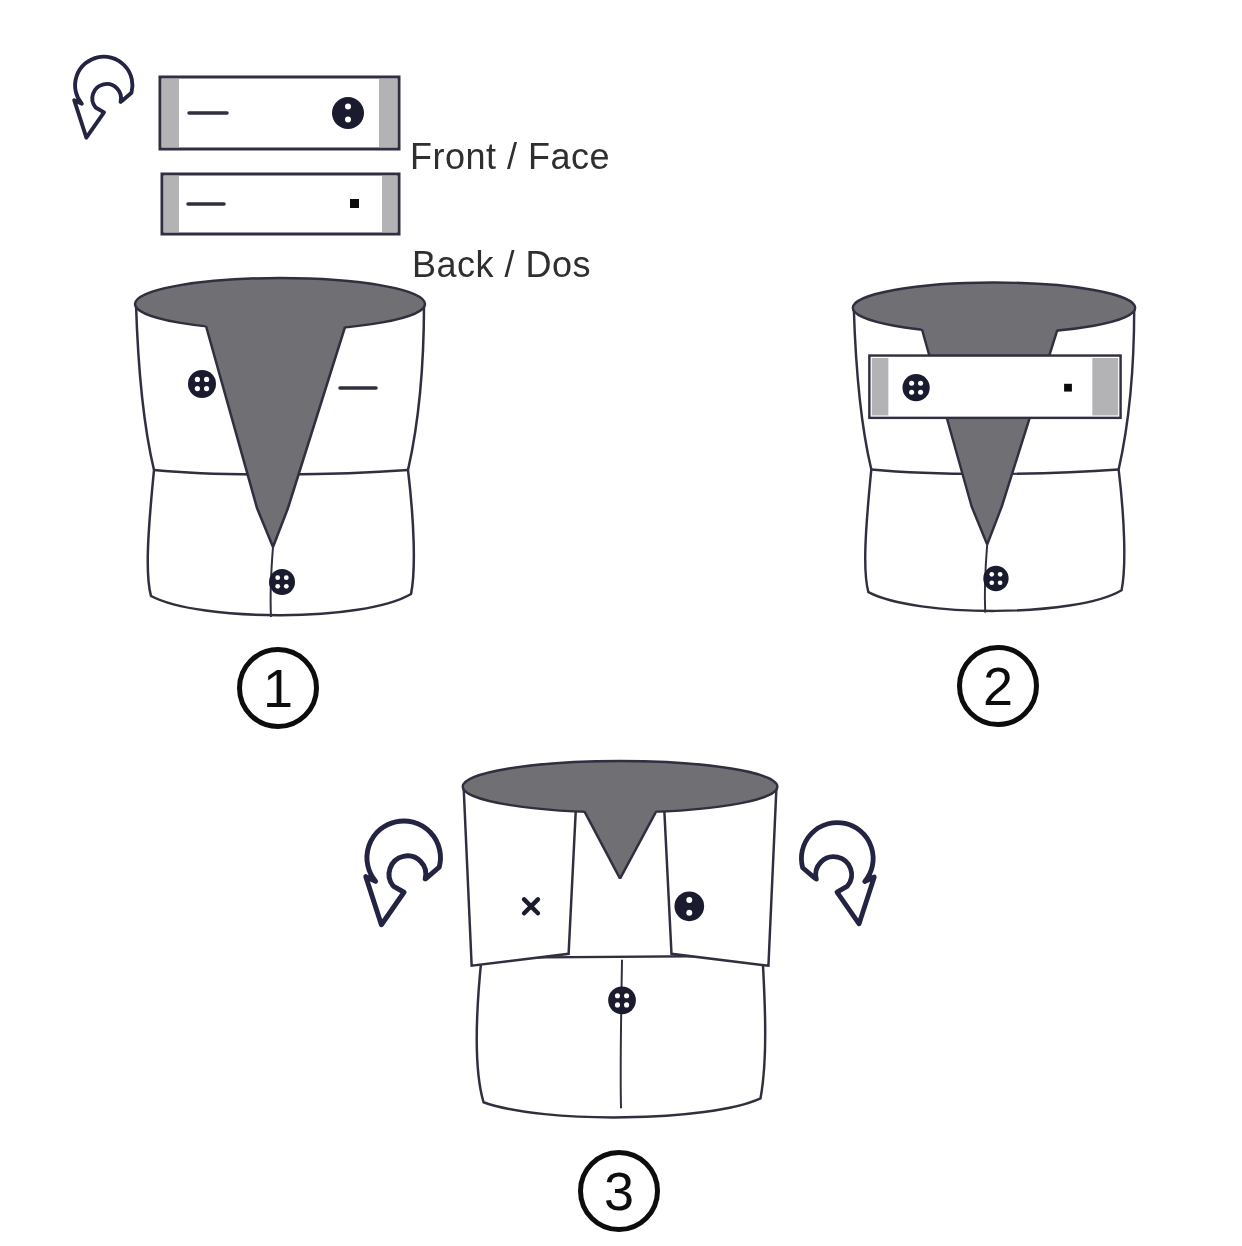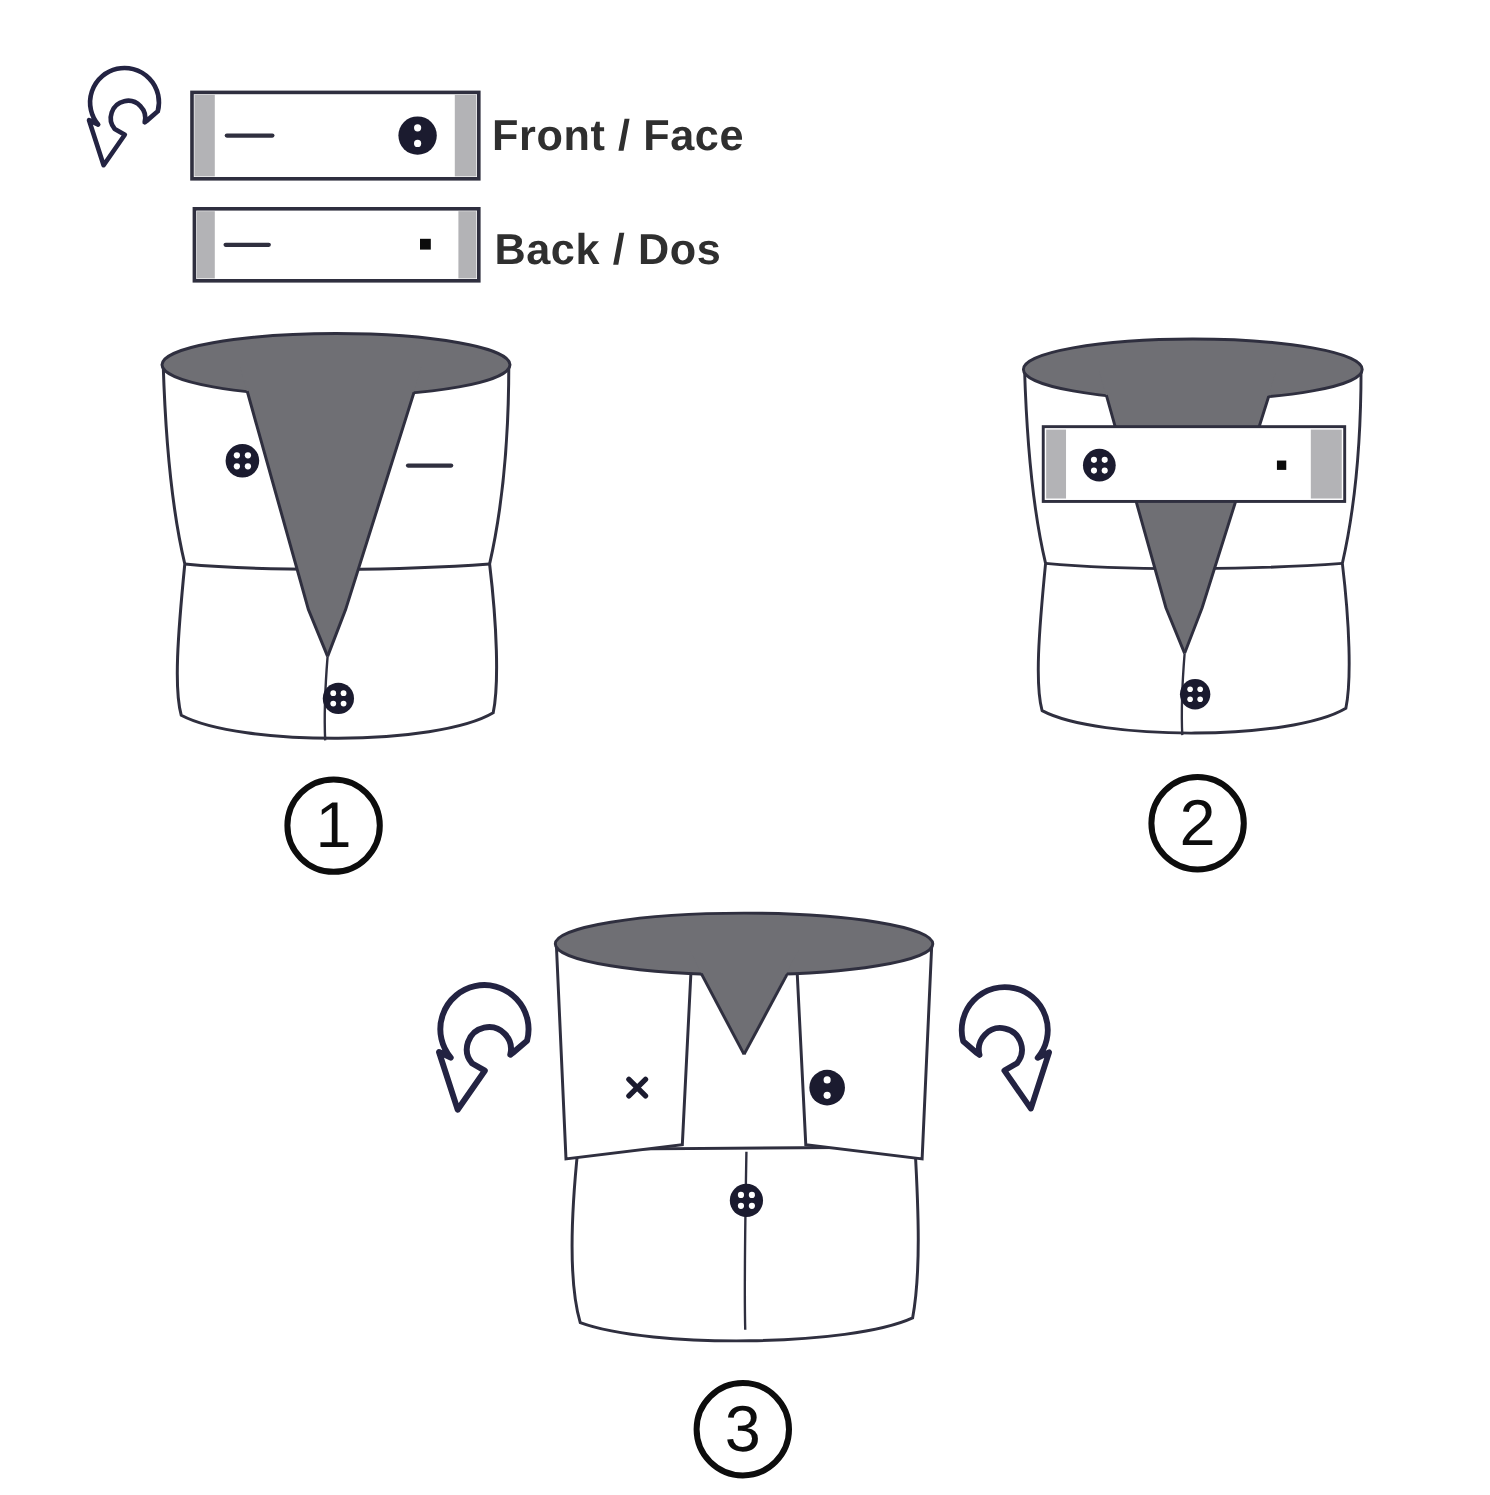--- a/index.html
+++ b/index.html
@@ -28,22 +28,22 @@
   .ln-thick{stroke:var(--outline);stroke-width:3.5;fill:none;stroke-linecap:round;}
   .band-outline{fill:#ffffff;stroke:var(--outline);stroke-width:3;}
   .band-outline2{fill:#ffffff;stroke:var(--outline);stroke-width:2.5;}
   .cap{fill:var(--cap-gray);}
   .btn{fill:var(--navy);}
   .hole{fill:#ffffff;}
   .dot{fill:var(--dot);}
   .arrow{fill:#ffffff;stroke:var(--arrow-navy);stroke-width:3.5;stroke-linejoin:round;}
   .stitch{stroke:var(--navy);stroke-width:4.5;stroke-linecap:round;}
   .legend-label{
-    position:absolute;font-size:36px;color:var(--text);font-weight:700;
-    letter-spacing:0.5px;white-space:nowrap;
+    position:absolute;font-size:36px;color:var(--text);font-weight:400;
+    letter-spacing:0.5px;white-space:nowrap;margin-top:44px;
   }
   .badge{
     position:absolute;width:72px;height:72px;border:5px solid var(--badge);
     border-radius:50%;background:#fff;display:flex;align-items:center;justify-content:center;
     font-size:54px;color:#0d0d0d;
   }
 </style>
 </head>
 <body>
 
@@ -69,21 +69,21 @@
   </div>
 
   <div>
     <svg class="abs" style="left:160px;top:172px;" width="241" height="64" viewBox="0 0 241 64">
       <rect class="band-outline" x="2" y="2" width="237" height="60"></rect>
       <rect class="cap" x="4" y="4" width="15" height="56"></rect>
       <rect class="cap" x="222" y="4" width="15" height="56"></rect>
       <line class="ln-thick" x1="28" y1="32" x2="64" y2="32"></line>
       <rect class="dot" x="190" y="27" width="9" height="9"></rect>
     </svg>
-    <span class="legend-label" style="left:412px;top:187px;">Back / Dos</span>
+    <span class="legend-label" style="left:412px;top:200px;">Back / Dos</span>
   </div>
 
   <svg class="abs" style="left:128px;top:276px;" width="304" height="348" viewBox="0 0 304 348">
     <path class="body-shape" d="M 8 28 C 10 92 16 152 26 194 C 20 255 17 298 23 320 C 72 346 236 346 283 318 C 288 294 286 244 280 194 C 290 150 296 90 296 28 Z"></path>
     <path class="ln" d="M 26 194 C 100 201 212 199 280 194"></path>
     <ellipse class="gray-shape" cx="152" cy="28" rx="145" ry="26"></ellipse>
     <path class="gray-fill" d="M 72 30 L 223 30 L 160 232 L 145 271 L 129 232 Z"></path>
     <path class="ln" d="M 78 50 L 129 232 L 145 271"></path>
     <path class="ln" d="M 217 51 L 160 232 L 145 271"></path>
     <path class="ln-thin" d="M 145 271 C 143 296 142 320 143 341"></path>

